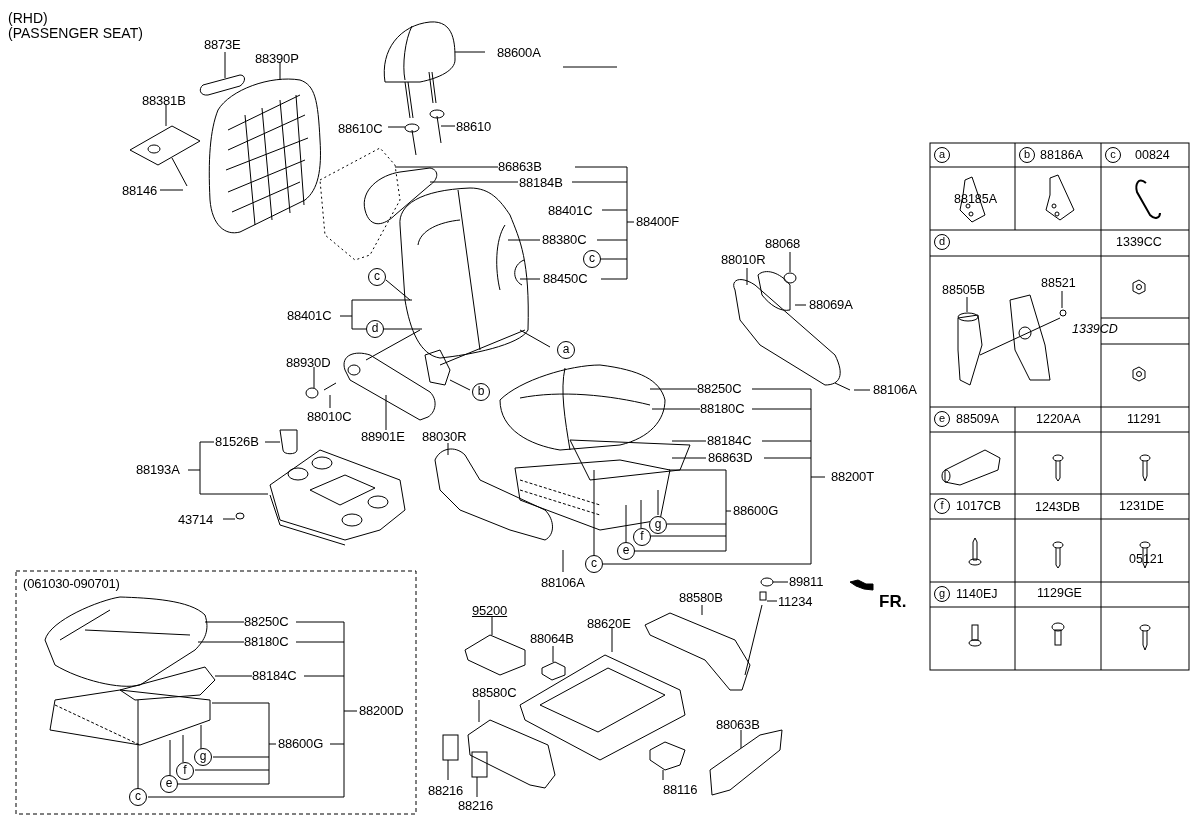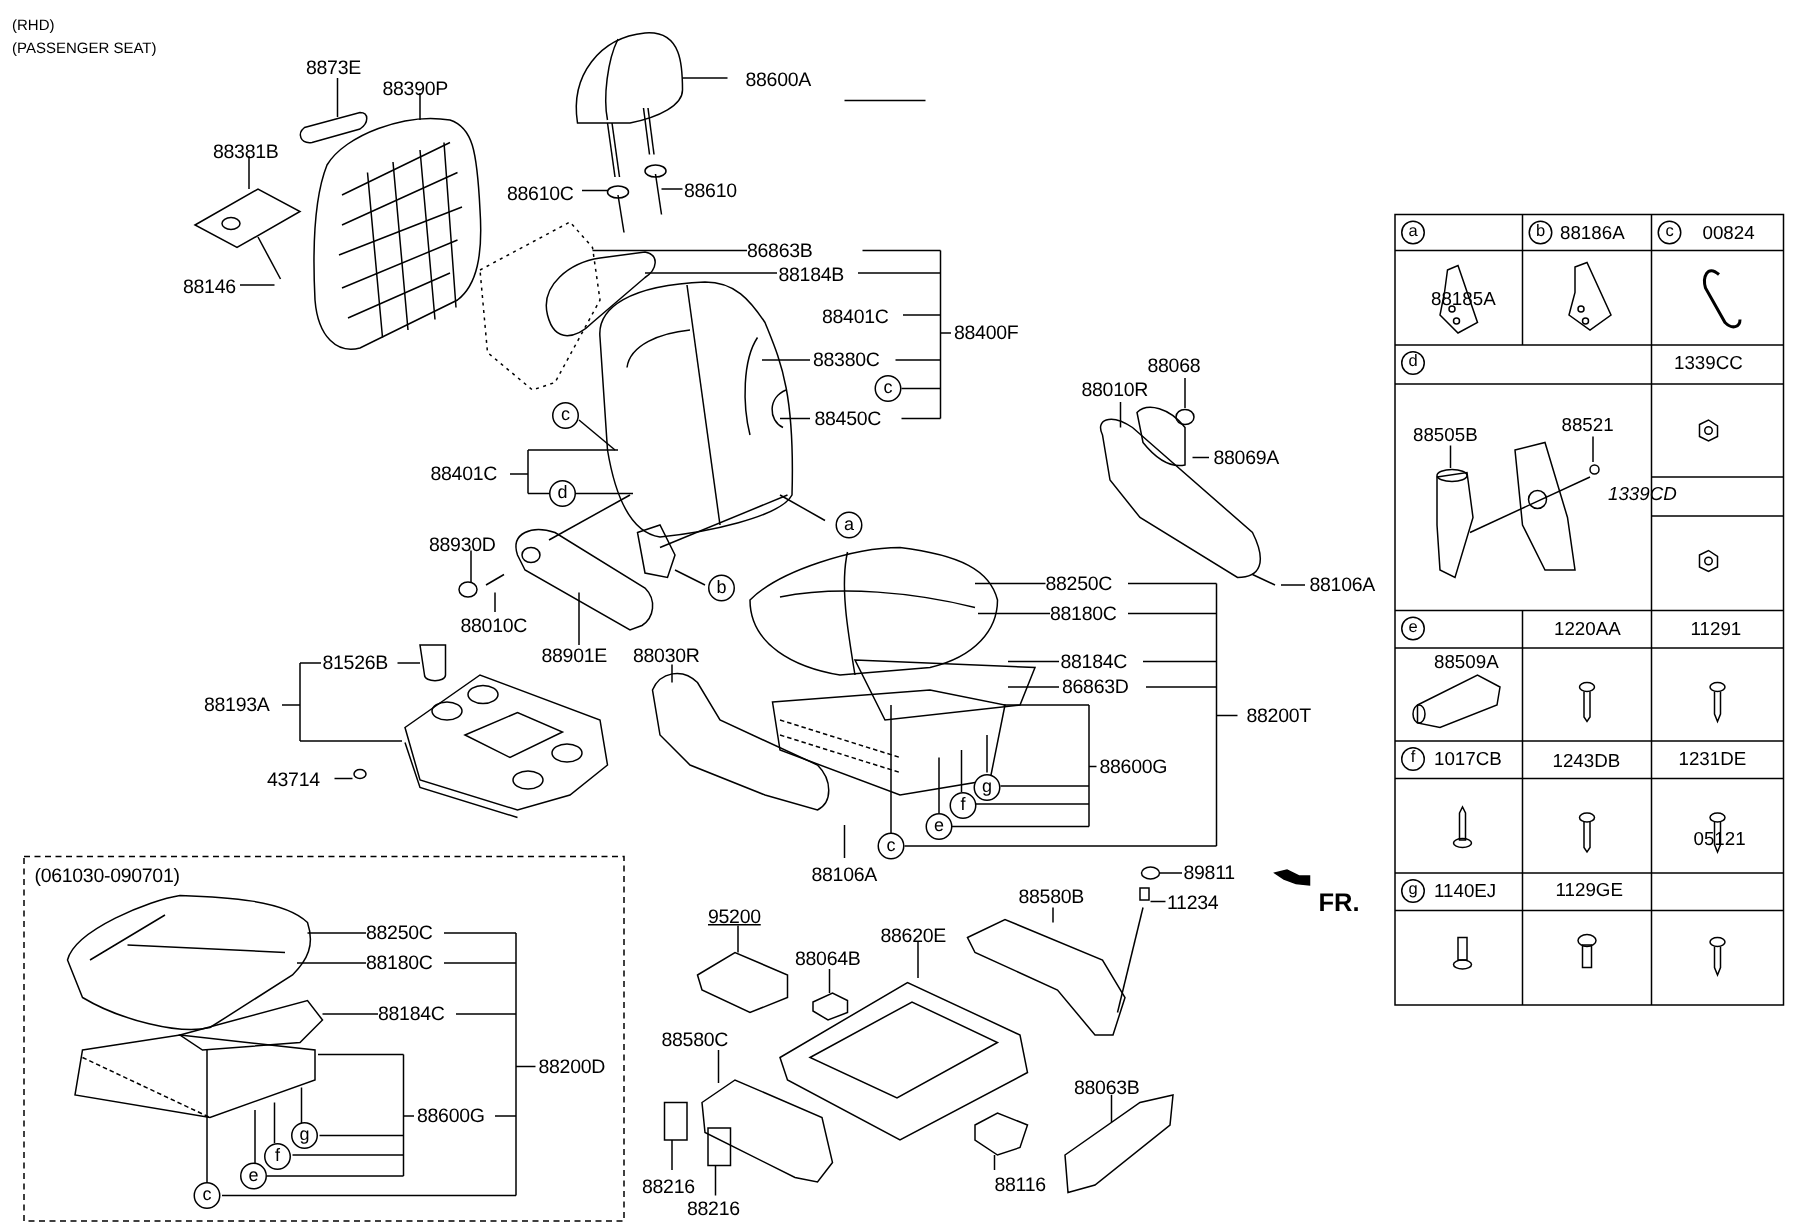--- a/index.html
+++ b/index.html
@@ -3,21 +3,21 @@
 <meta charset="utf-8">
 <style>
   html, body { margin:0; padding:0; background:#ffffff; }
   body { width:1200px; height:820px; position:relative; overflow:hidden;
          font-family:"Liberation Sans", sans-serif; color:#000; }
   svg#diagram { position:absolute; left:0; top:0; }
   .lbl { position:absolute; font-size:13px; line-height:14px; white-space:nowrap; color:#000; letter-spacing:-0.2px; }
   .lbl.click { cursor:pointer; }
   .circ { position:absolute; width:16px; height:16px; border:1px solid #000; border-radius:50%;
           font-size:12px; line-height:15px; text-align:center; background:#fff; }
-  .hdr { position:absolute; font-size:10px; line-height:14px; white-space:nowrap; }
+  .hdr { position:absolute; font-size:14px; line-height:14px; white-space:nowrap; }
   .fr { position:absolute; font-size:17px; font-weight:bold; }
   .cell-lbl { position:absolute; font-size:12.5px; white-space:nowrap; }
   .cell-circ { position:absolute; width:14px; height:14px; border:1px solid #000; border-radius:50%;
                font-size:11px; line-height:13px; text-align:center; }
 </style>
 </head>
 <body>
 
 <svg id="diagram" width="1200" height="820" viewBox="0 0 1200 820" fill="none" stroke="#000" stroke-width="1">
 
@@ -380,21 +380,21 @@
 <div class="lbl click" style="left:541px;top:576px;">88106A</div>
 
 <div class="fr" style="left:879px;top:592px;">FR.</div>
 <div class="lbl click" style="left:789px;top:575px;">89811</div>
 <div class="lbl click" style="left:778px;top:595px;">11234</div>
 
 <div class="lbl click" style="left:679px;top:591px;">88580B</div>
 <div class="lbl click" style="left:472px;top:604px;text-decoration:underline;">95200</div>
 <div class="lbl click" style="left:587px;top:617px;">88620E</div>
 <div class="lbl click" style="left:530px;top:632px;">88064B</div>
-<div class="lbl click" style="left:441px;top:686px;">88580C</div>
+<div class="lbl click" style="left:472px;top:686px;">88580C</div>
 <div class="lbl click" style="left:716px;top:718px;">88063B</div>
 <div class="lbl click" style="left:428px;top:784px;">88216</div>
 <div class="lbl click" style="left:458px;top:799px;">88216</div>
 <div class="lbl click" style="left:641px;top:783px;margin-left:22px;">88116</div>
 
 <div class="lbl" style="left:23px;top:577px;">(061030-090701)</div>
 <div class="lbl click" style="left:244px;top:615px;">88250C</div>
 <div class="lbl click" style="left:244px;top:635px;">88180C</div>
 <div class="lbl click" style="left:252px;top:669px;">88184C</div>
 <div class="lbl click" style="left:278px;top:737px;">88600G</div>
@@ -412,21 +412,21 @@
   <div class="cell-circ" style="left:1105px;top:147px;">c</div>
   <div class="cell-lbl" style="left:1135px;top:148px;">00824</div>
 
   <div class="cell-circ" style="left:934px;top:234px;">d</div>
   <div class="cell-lbl" style="left:1116px;top:235px;">1339CC</div>
   <div class="cell-lbl" style="left:942px;top:283px;">88505B</div>
   <div class="cell-lbl" style="left:1041px;top:276px;">88521</div>
   <div class="cell-lbl" style="left:1072px;top:322px;font-style:italic;">1339CD</div>
 
   <div class="cell-circ" style="left:934px;top:411px;">e</div>
-  <div class="cell-lbl" style="left:956px;top:412px;margin-top:22px;">88509A</div>
+  <div class="cell-lbl" style="left:956px;top:412px;">88509A</div>
   <div class="cell-lbl" style="left:1036px;top:412px;">1220AA</div>
   <div class="cell-lbl" style="left:1127px;top:412px;">11291</div>
 
   <div class="cell-circ" style="left:934px;top:498px;">f</div>
   <div class="cell-lbl" style="left:956px;top:499px;">1017CB</div>
   <div class="cell-lbl" style="left:1035px;top:500px;">1243DB</div>
   <div class="cell-lbl" style="left:1119px;top:499px;">1231DE</div>
 
   <div class="cell-circ" style="left:934px;top:586px;">g</div>
   <div class="cell-lbl" style="left:956px;top:587px;">1140EJ</div>

